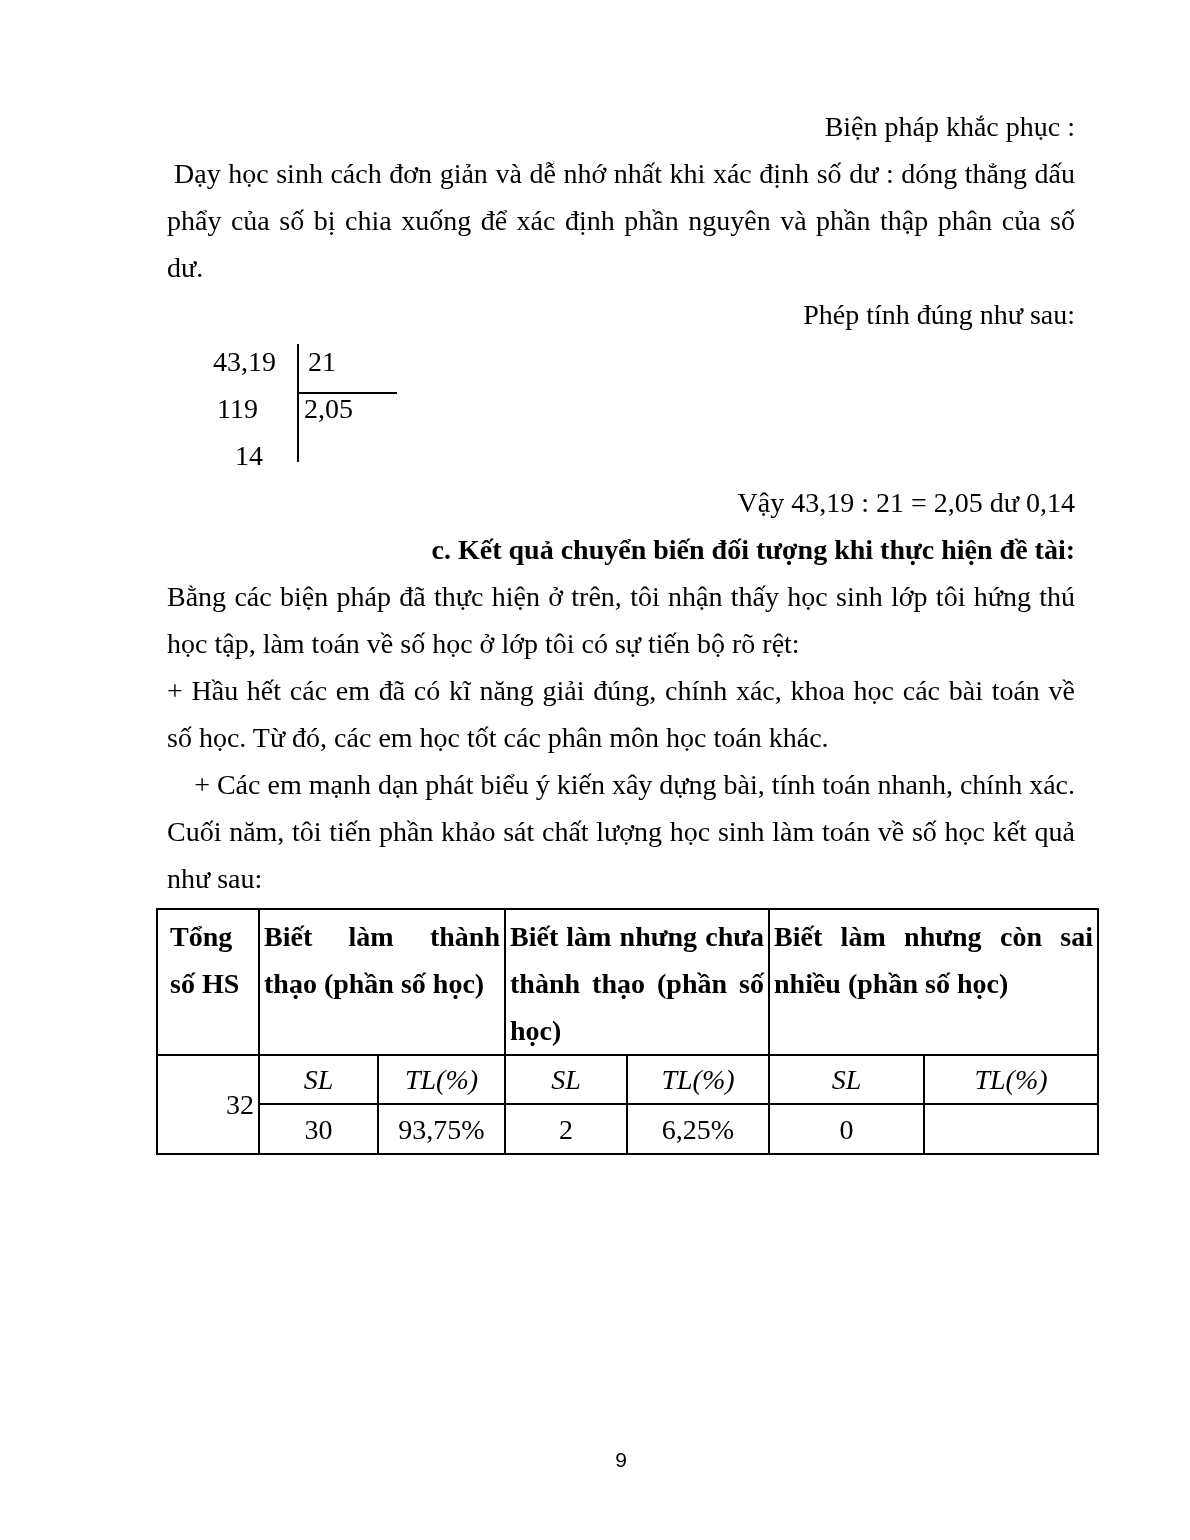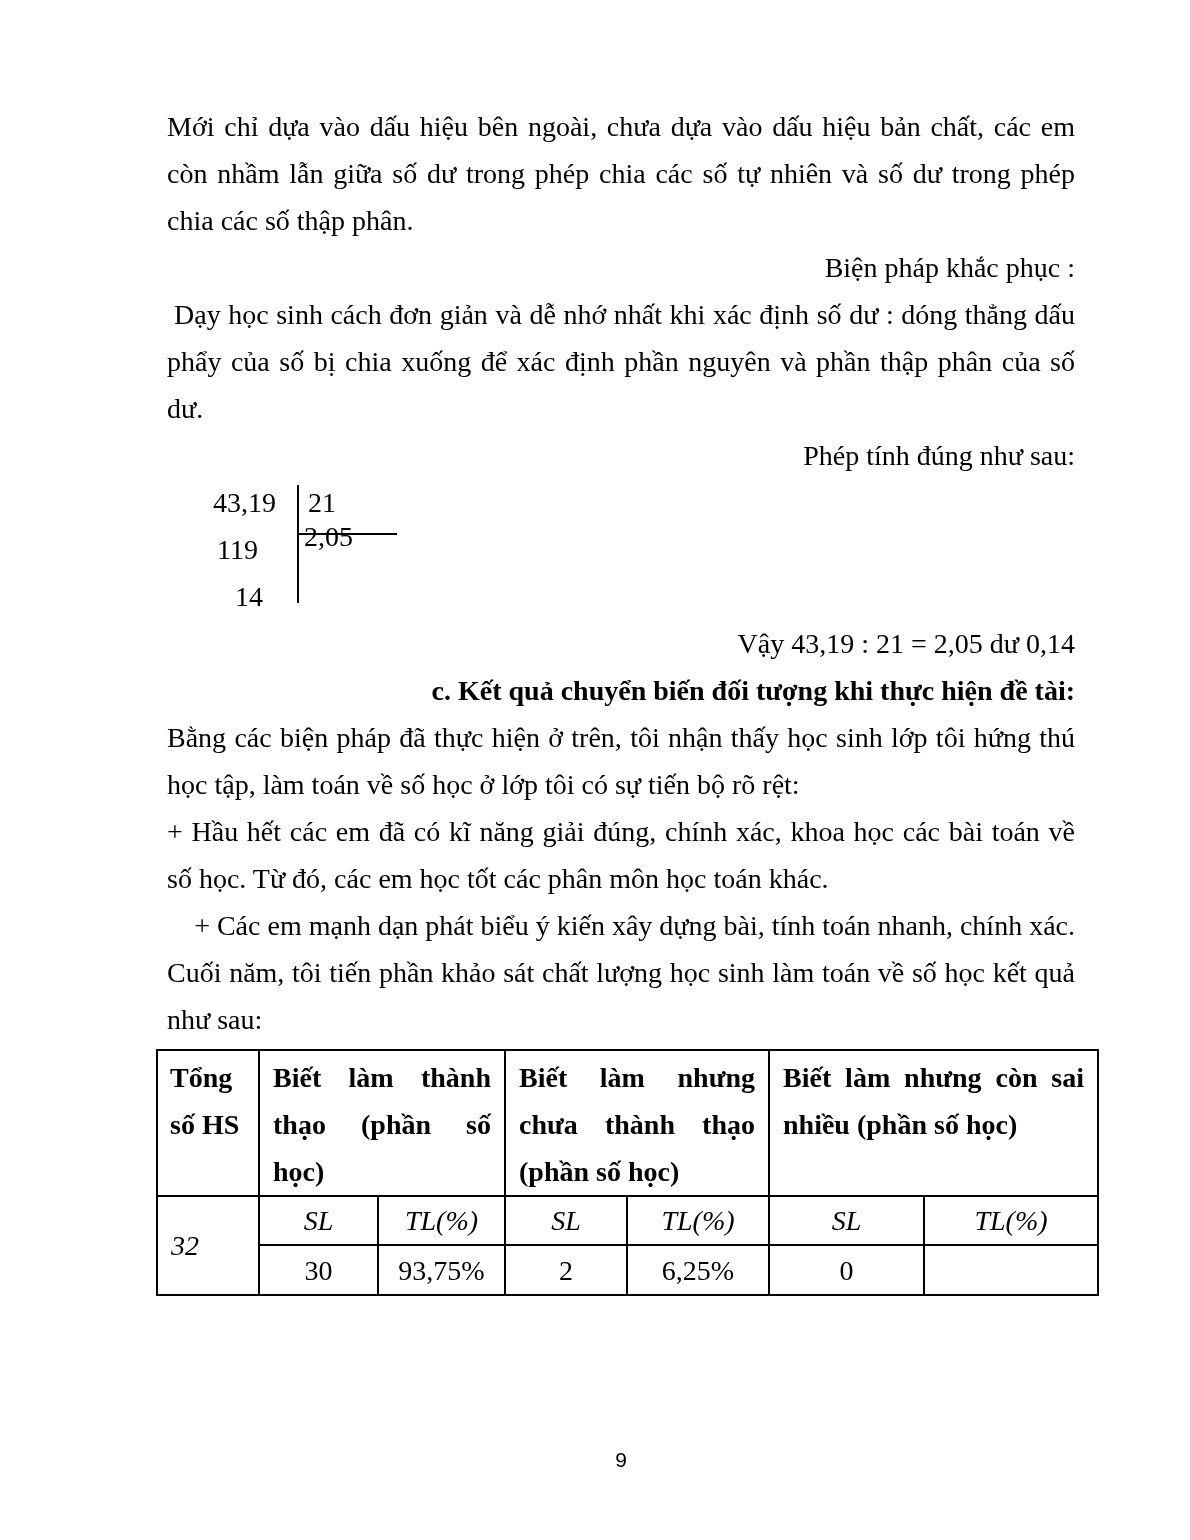--- a/index.html
+++ b/index.html
@@ -29,60 +29,59 @@
 
   
   .division { position: relative; height: 141px; }
   .division span { position: absolute; white-space: nowrap; }
   .division .n1 { left: 46px;  top: 0; }
   .division .n2 { left: 50px;  top: 47px; }
   .division .n3 { left: 68px;  top: 94px; }
   .division .dbar  { left: 130px; top: 6px;  width: 2px;  height: 118px; background: #000; }
   .division .dhline{ left: 130px; top: 54px; width: 100px; height: 2px;  background: #000; }
   .division .divisor { left: 141px; top: 0; }
-  .division .quot    { left: 137px; top: 34px; }
+  .division .quot    { left: 137px; top: 47px; }
 
   
   table.results {
     border-collapse: collapse;
     table-layout: fixed;
     width: 941px;
     margin-left: -11px;
     margin-top: 6px;
     font-size: 28px;
     line-height: 47px;
   }
-  table.results td { border: 2px solid #000; padding: 0 13px; overflow: hidden; }
+  table.results td { border: 2px solid #000; padding: 0 4px; overflow: hidden; }
   table.results td.hdr {
     font-weight: 700;
     vertical-align: top;
     padding-top: 3px;
     text-align: justify;
   }
   table.results td.hdr.first { text-align: left; padding-left: 12px; }
   table.results td.sub { font-style: italic; text-align: center; vertical-align: middle; margin-left: 11px; }
   table.results td.val { text-align: center; vertical-align: middle; }
-  table.results td.total { text-align: left; vertical-align: middle; font-style: italic; }
+  table.results td.total { text-align: right; vertical-align: middle; }
 
   .page-num {
     position: absolute;
     left: 167px; top: 1448px;
     width: 908px;
     text-align: center;
     font-family: "Liberation Sans", sans-serif;
     font-size: 21px;
   }
 </style>
 </head>
 <body>
 
 <div class="page">
   <div class="content">
 
-    <p>Mới chỉ dựa vào dấu hiệu bên ngoài, chưa dựa vào dấu hiệu bản chất, các em còn nhầm lẫn giữa số dư trong phép chia các số tự nhiên và số dư trong phép chia các số thập phân.</p>
     <p class="left">Biện pháp khắc phục :</p>
     <p class="lead-space">Dạy học sinh cách đơn giản và dễ nhớ nhất khi xác định số dư : dóng thẳng dấu phẩy của số bị chia xuống để xác định phần nguyên và phần thập phân của số dư.</p>
     <p class="left">Phép tính đúng như sau:</p>
 
     <div class="division">
       <span class="n1">43,19</span>
       <span class="n2">119</span>
       <span class="n3">14</span>
       <span class="dbar"></span>
       <span class="dhline"></span>

